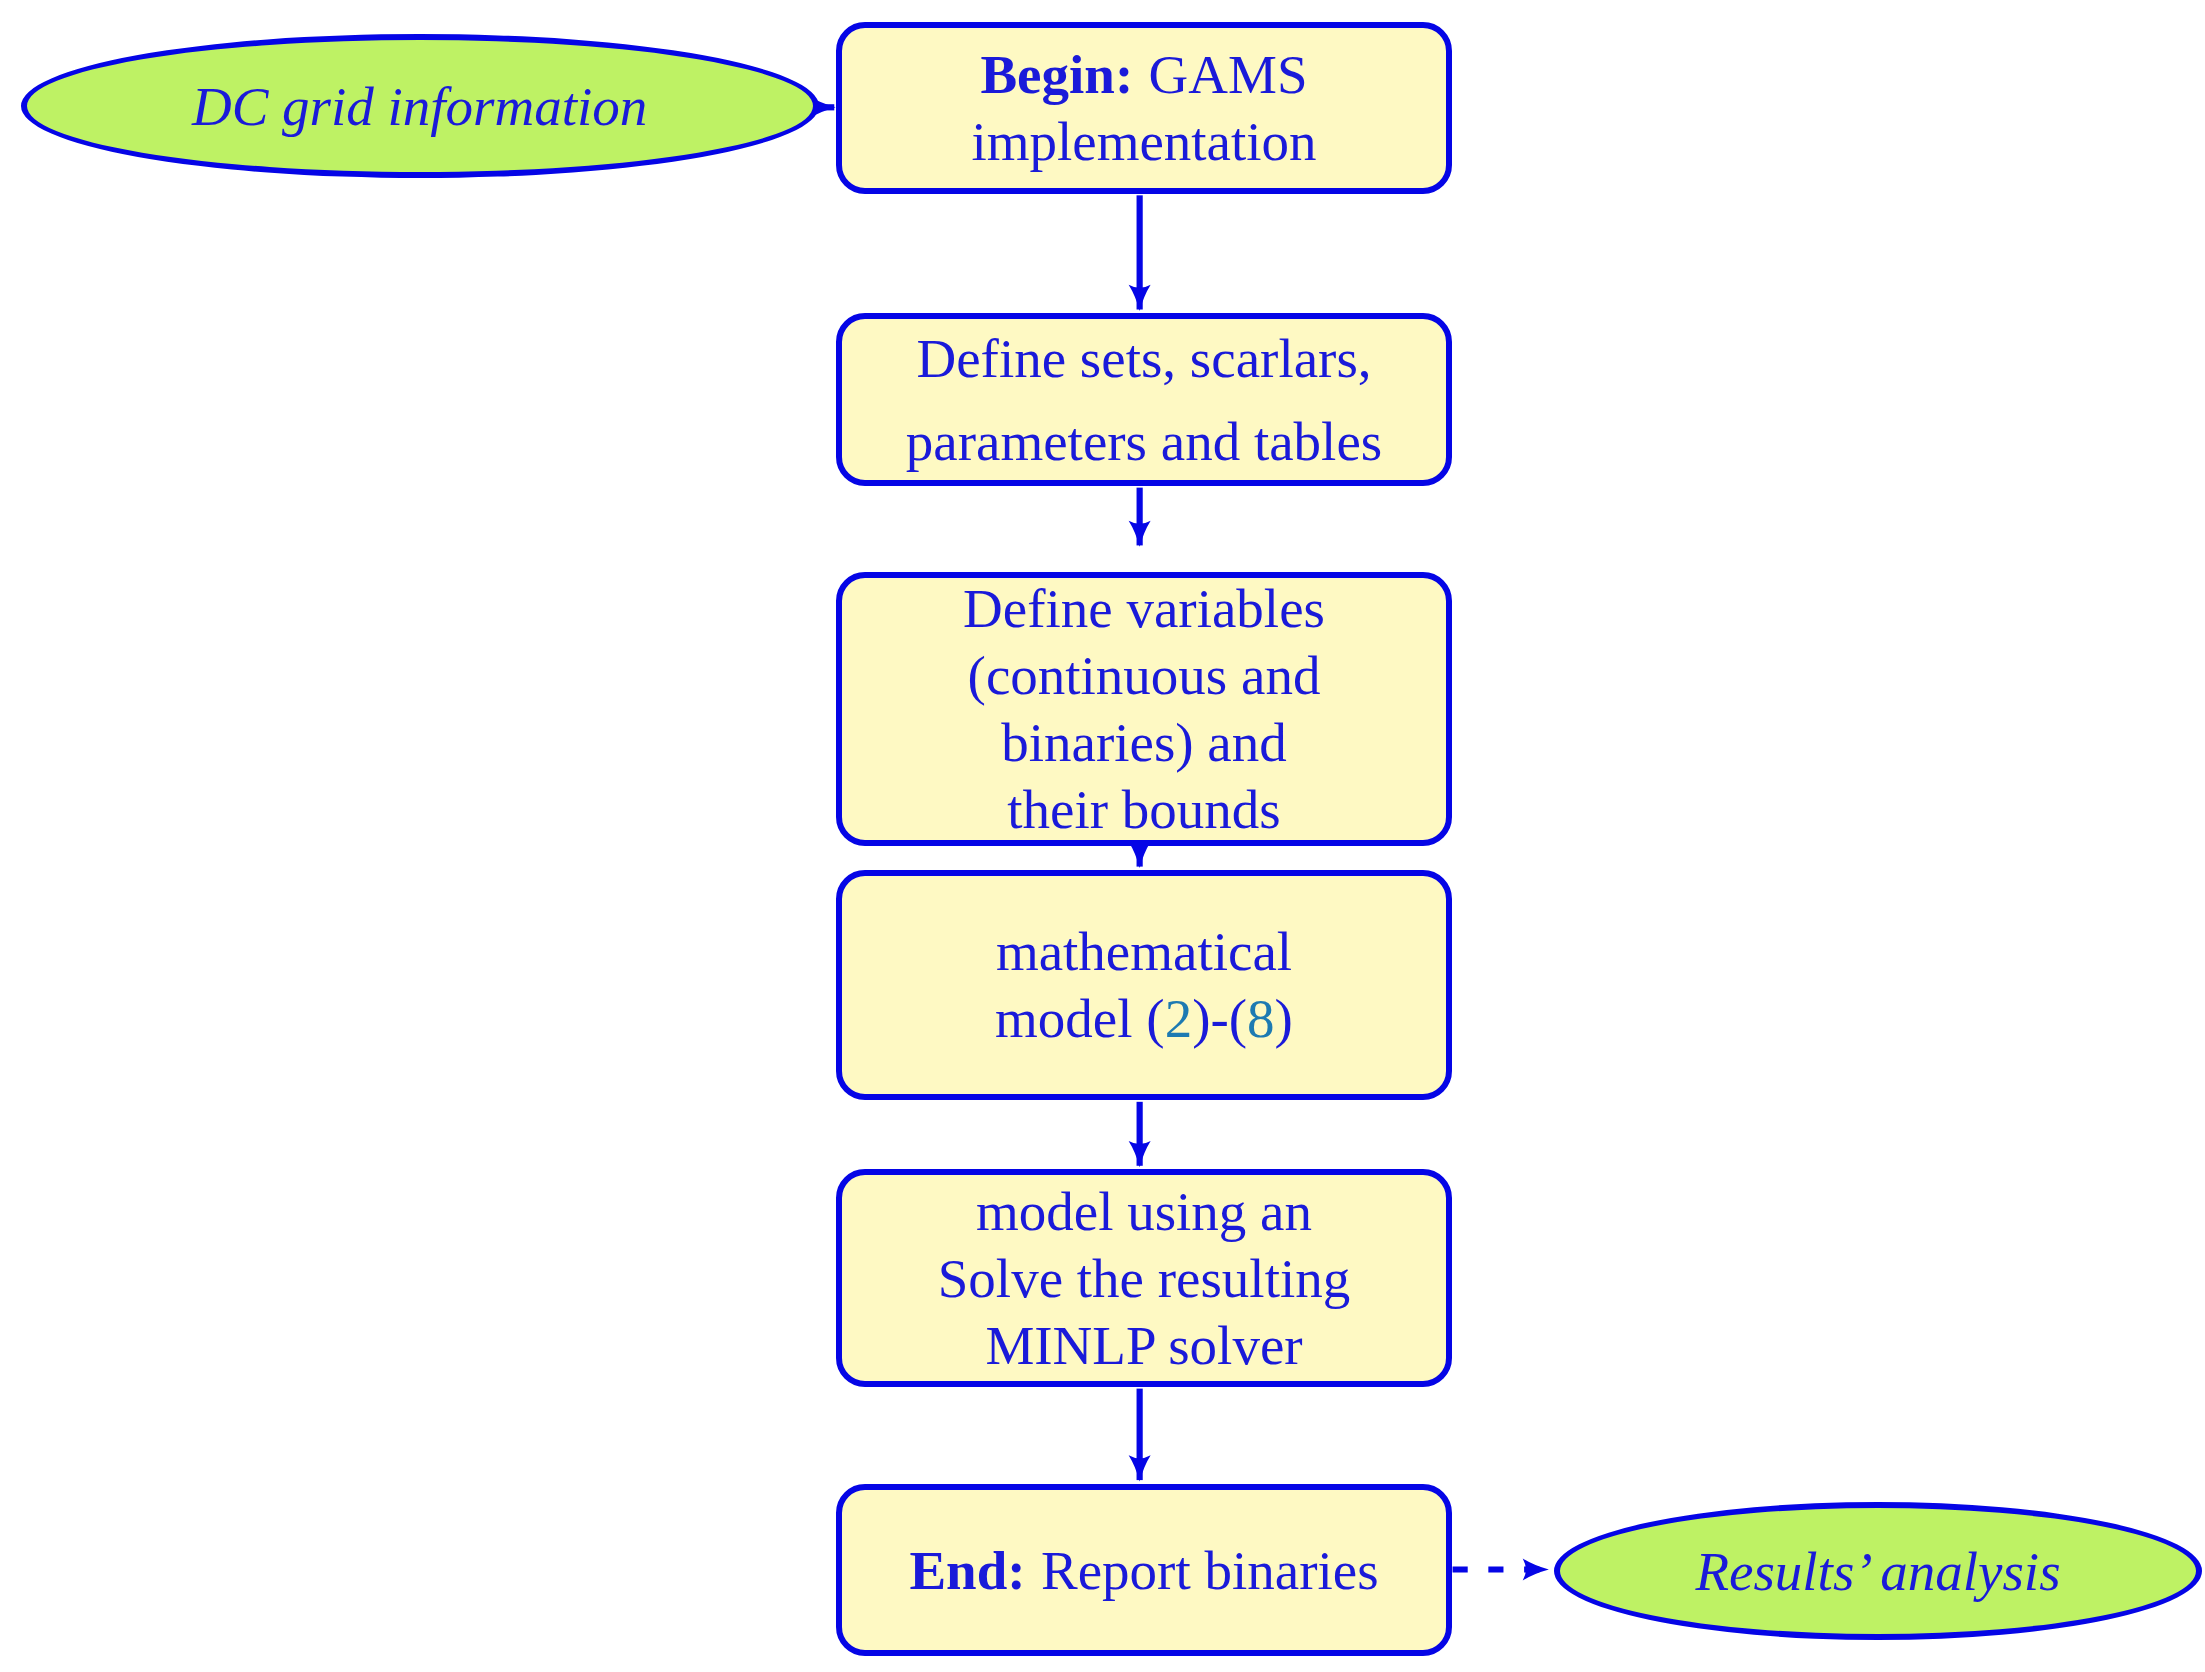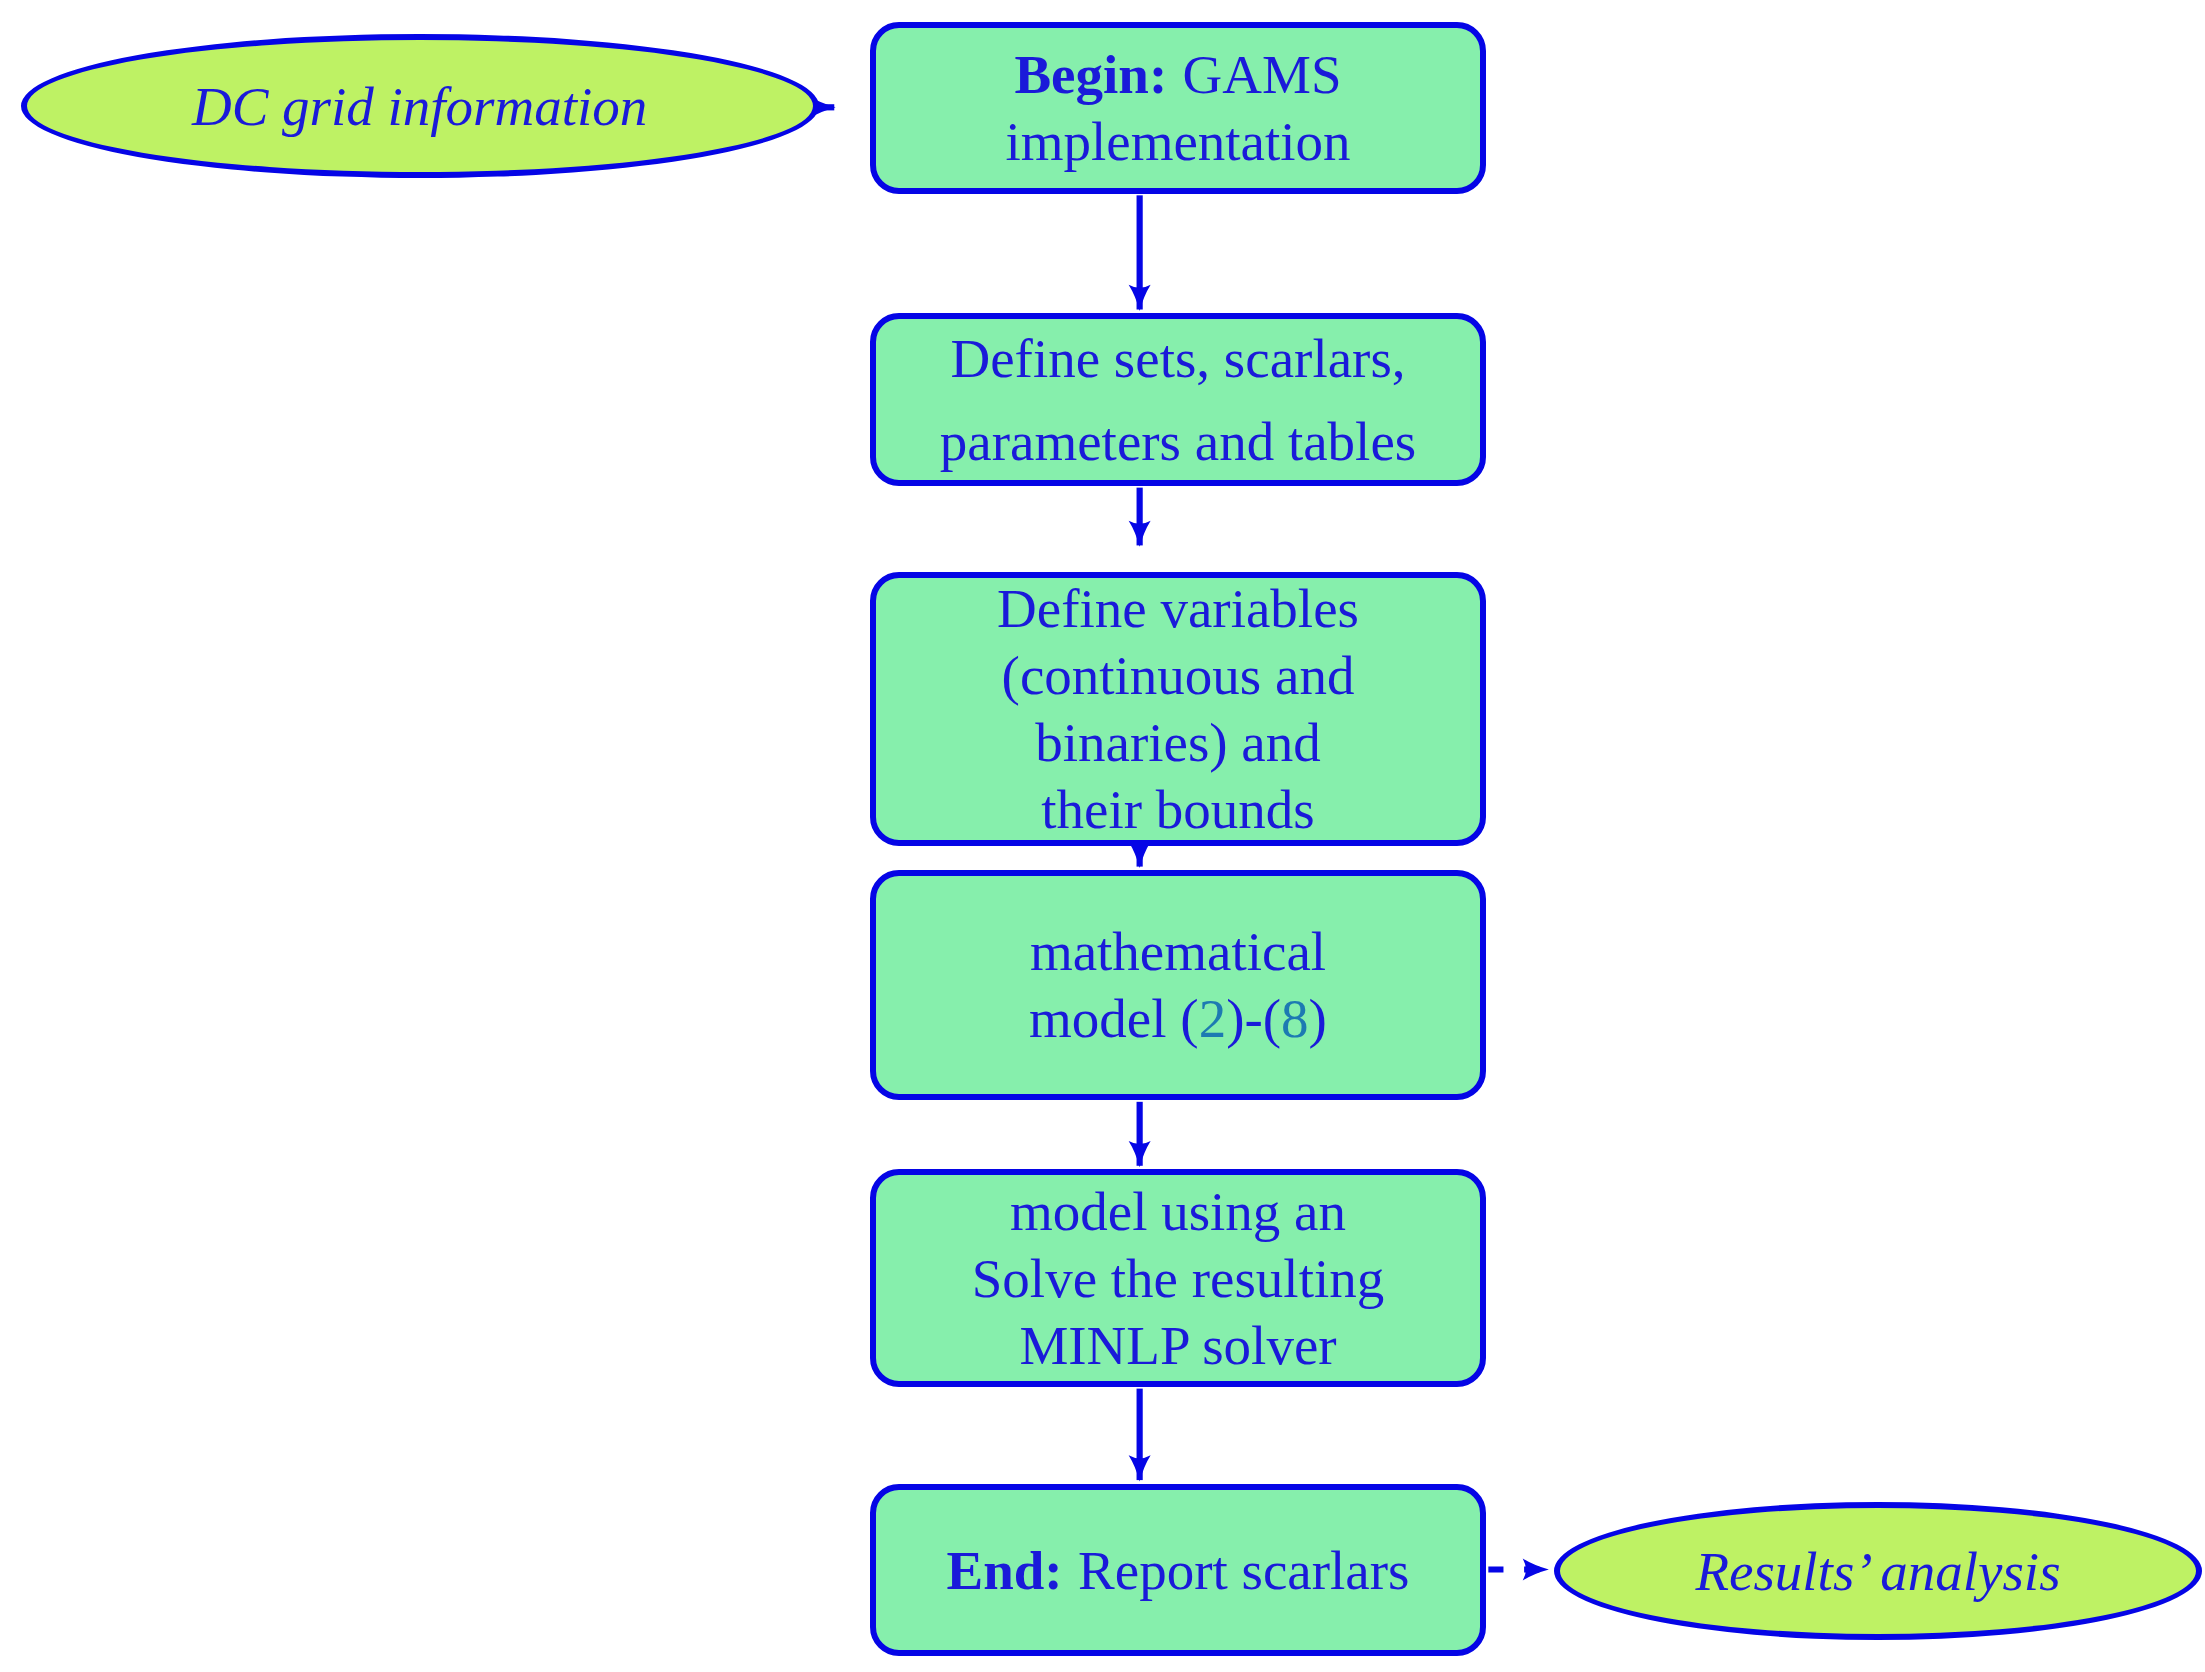--- a/index.html
+++ b/index.html
@@ -17,24 +17,23 @@
     position:absolute;
     display:flex; flex-direction:column;
     align-items:center; justify-content:center;
     text-align:center;
     color:#1a1ad9;
     font-size:55px;
     line-height:67px;
     box-sizing:border-box;
   }
   .box {
-    background:#86efac;
+    background:#fef9c3;
     border:6.2px solid #0505e6;
     border-radius:29px;
-    margin-left:34px;
   }
   .ellipse {
     background:#bef264;
     border:6.2px solid #0505e6;
     border-radius:50%;
     font-style:italic;
   }
   .bold { font-weight:bold; margin-right:0.28em; }
   .ref { color:#1d7ab2; }
 
@@ -97,20 +96,20 @@
 </div>
 
 <div id="node-solve" class="node box">
   <div>model using an</div>
   <div>Solve the resulting</div>
   <div>MINLP solver</div>
 </div>
 
 <div id="node-end" class="node box">
   <div>
-    <span class="bold">End:</span><span>Report scarlars</span>
+    <span class="bold">End:</span><span>Report binaries</span>
   </div>
 </div>
 
 <div id="node-results" class="node ellipse">
   <span>Results’ analysis</span>
 </div>
 
 
 </body></html>

